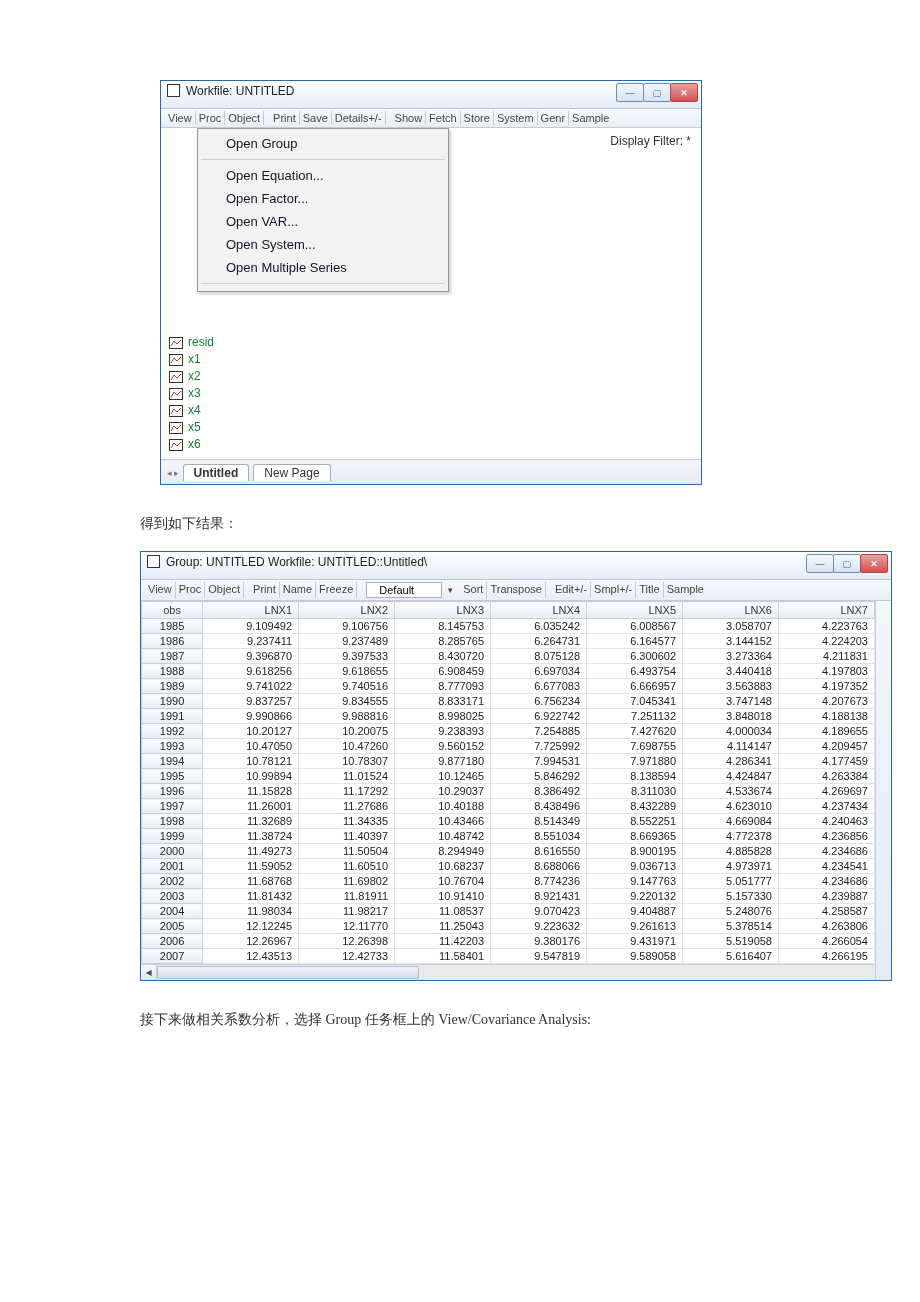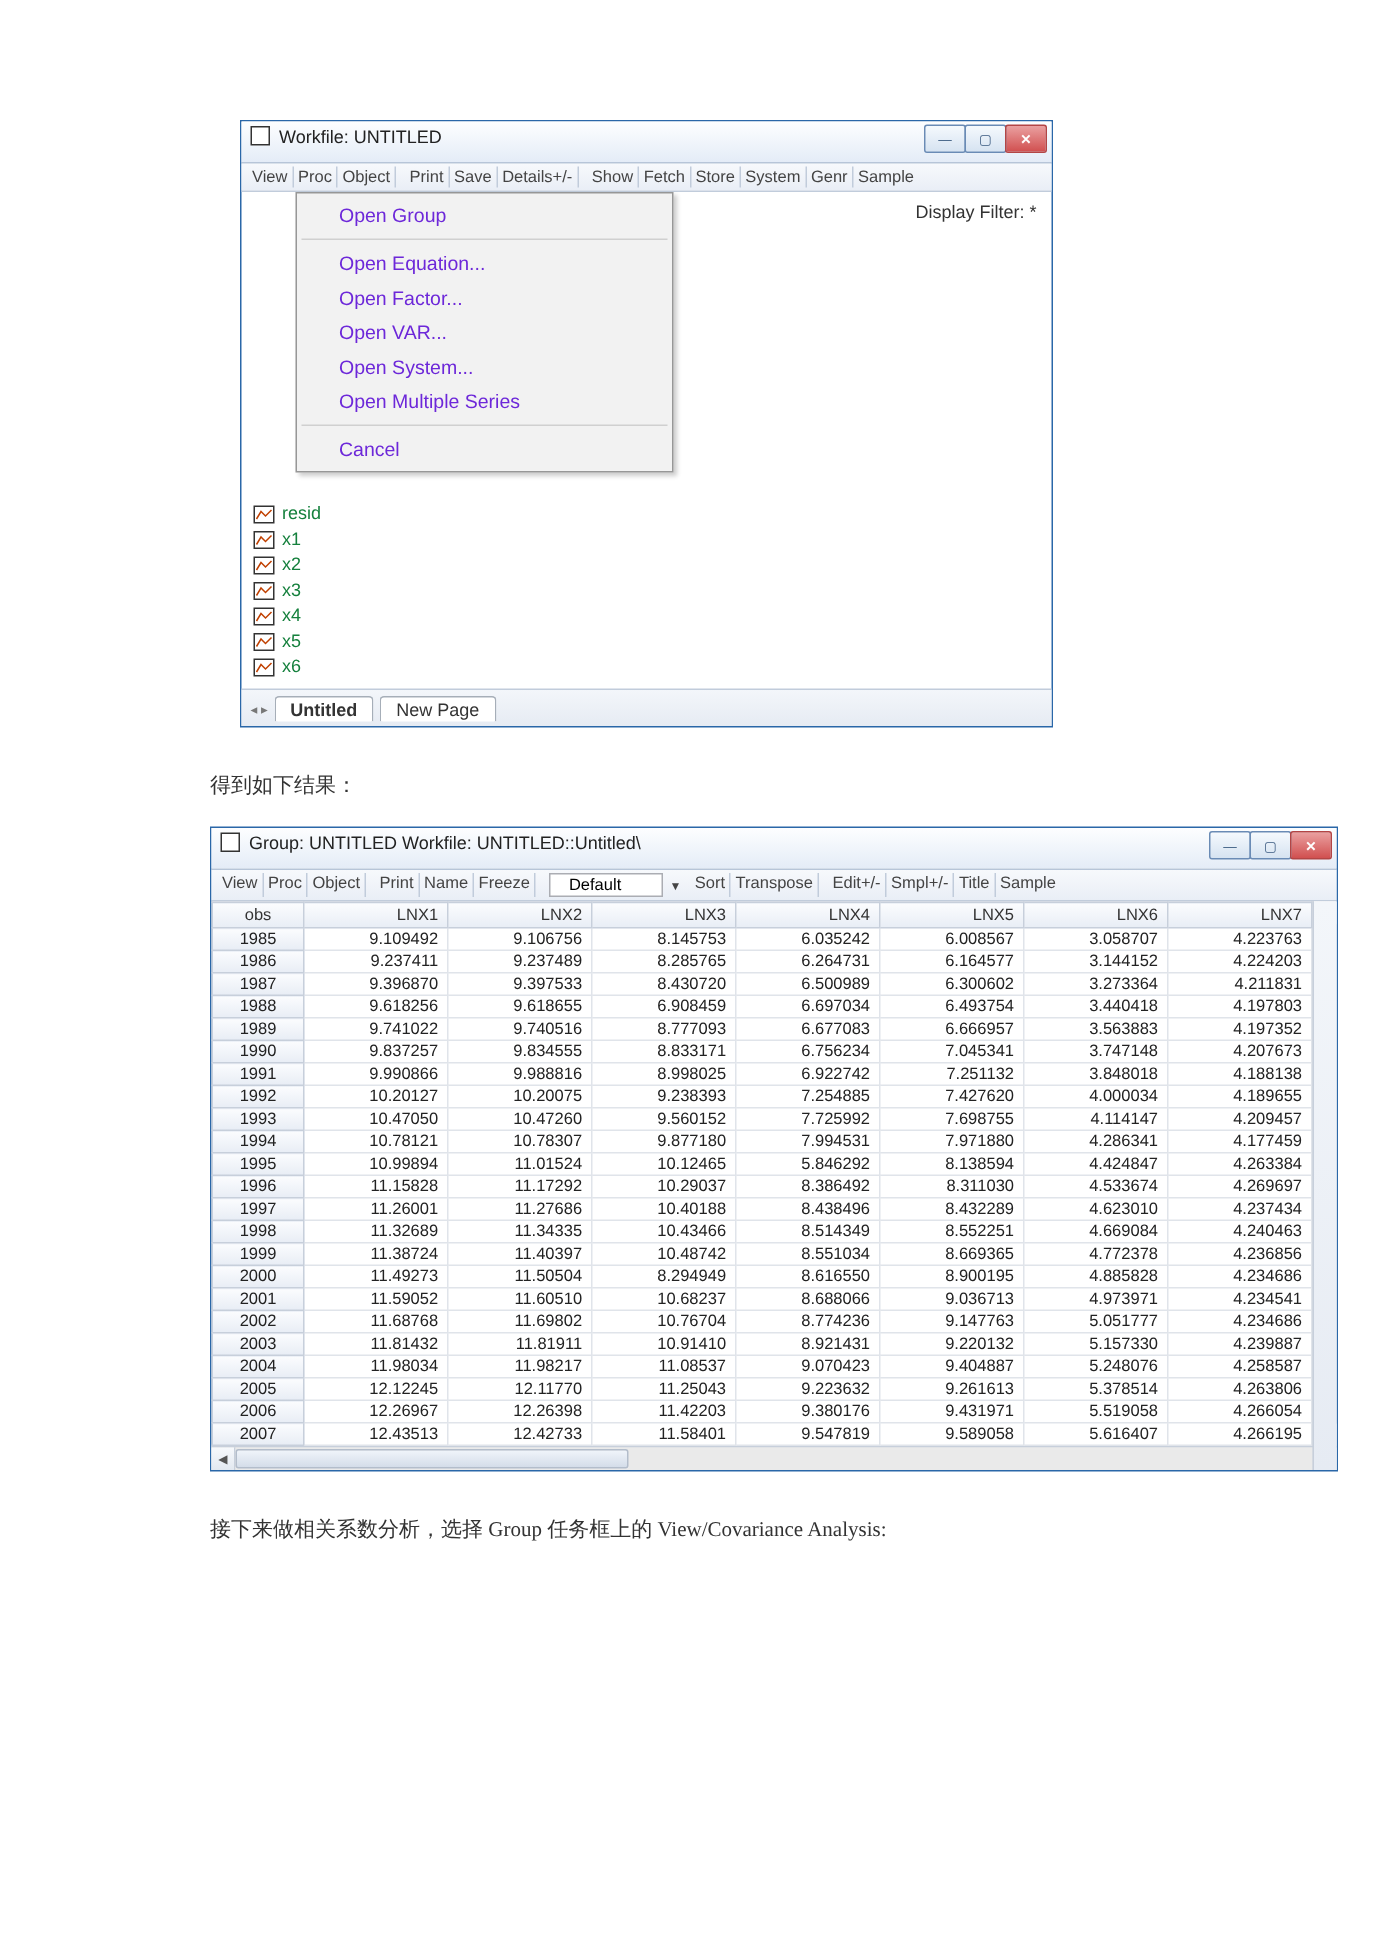--- a/index.html
+++ b/index.html
@@ -127,21 +127,21 @@
     top: 0px;
     width: 250px;
     background: #f2f2f2;
     border: 1px solid #979797;
     box-shadow: 2px 2px 3px rgba(0,0,0,0.2);
     padding: 3px 0;
     font-size: 13px;
   }
   .ctx-menu .citem {
     padding: 4px 18px 4px 28px;
-    color: #6d28d9;
+    color: #0f172a;
   }
   .ctx-menu .csep {
     height: 1px;
     background: #d0d0d0;
     margin: 4px 3px;
   }
   .wf-tabs {
     background: linear-gradient(#f3f6fa, #e6ebf3);
     border-top: 1px solid #c1ccdb;
     padding: 4px 6px 3px 6px;
@@ -295,21 +295,20 @@
 
       <div class="ctx-menu">
         <div class="citem">Open Group</div>
         <div class="csep"></div>
         <div class="citem">Open Equation...</div>
         <div class="citem">Open Factor...</div>
         <div class="citem">Open VAR...</div>
         <div class="citem">Open System...</div>
         <div class="citem">Open Multiple Series</div>
         <div class="csep"></div>
-        <div class="citem">Cancel</div>
       </div>
 
       <div class="obj-list" style="margin-top:200px;">
         <div class="obj-item">
             <span class="obj-icon">
               <svg width="12" height="10">
                 <polyline points="1,8 4,3 7,6 11,2" fill="none" stroke="#c04000" stroke-width="1"></polyline>
               </svg>
             </span>
             <span>resid</span>
@@ -438,21 +437,21 @@
               <td>6.264731</td>
               <td>6.164577</td>
               <td>3.144152</td>
               <td>4.224203</td>
             </tr>
             <tr>
               <td class="obs">1987</td>
               <td>9.396870</td>
               <td>9.397533</td>
               <td>8.430720</td>
-              <td>6.500989</td>
+              <td>8.075128</td>
               <td>6.300602</td>
               <td>3.273364</td>
               <td>4.211831</td>
             </tr>
             <tr>
               <td class="obs">1988</td>
               <td>9.618256</td>
               <td>9.618655</td>
               <td>6.908459</td>
               <td>6.697034</td>

